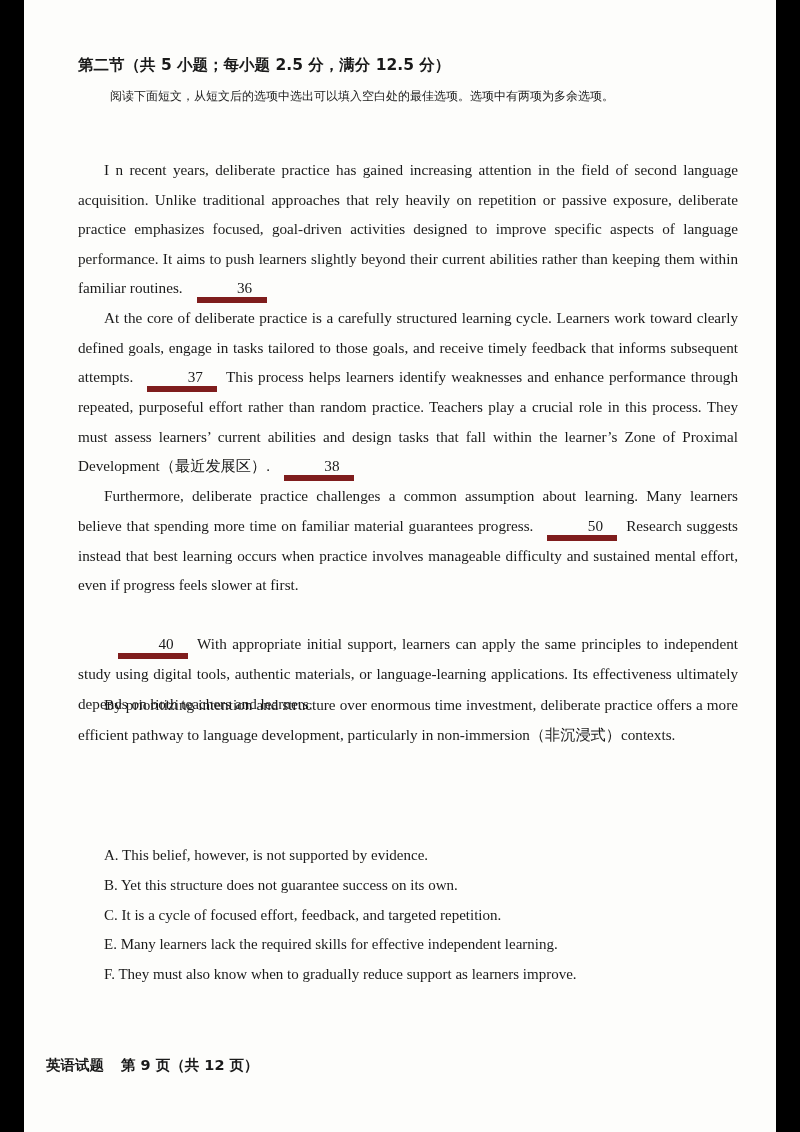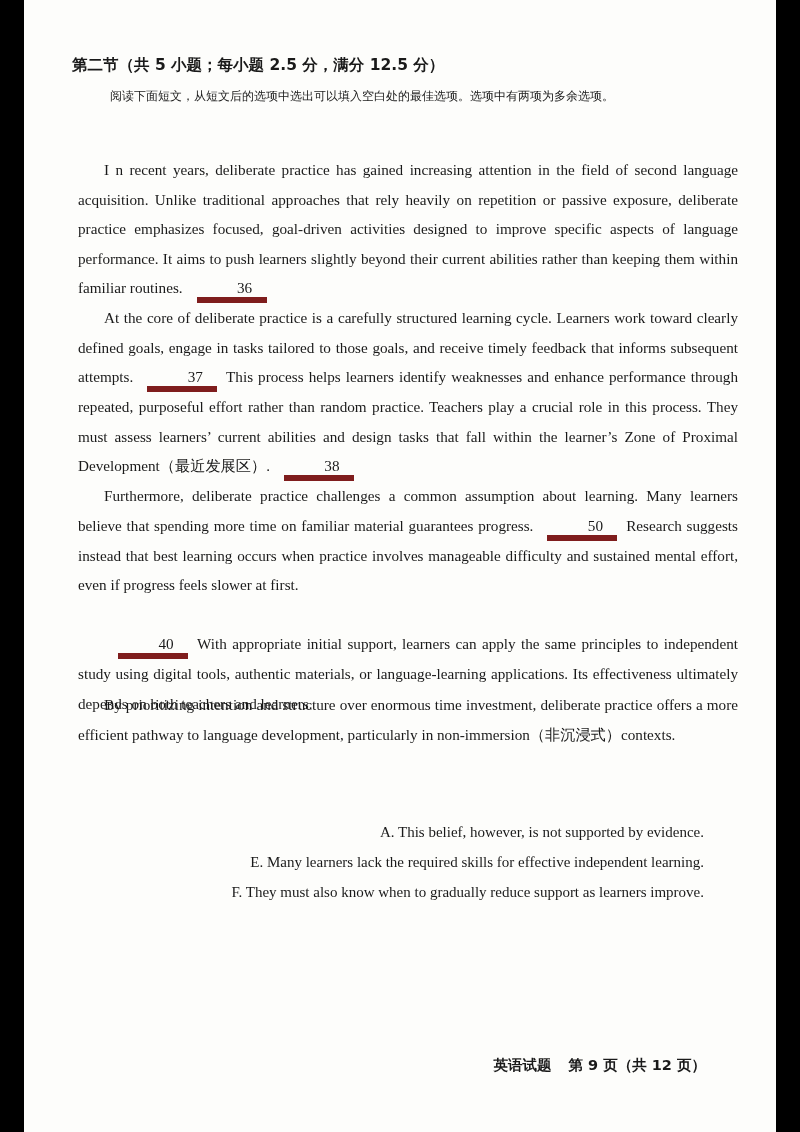--- a/index.html
+++ b/index.html
@@ -6,41 +6,41 @@
   body {
     width: 800px; height: 1132px; background: #000; position: relative; overflow: hidden;
     font-family: "Liberation Serif", "DejaVu Serif", serif;
     color: #1a1a1a;
   }
   .page {
     position: absolute; left: 24px; top: 0; width: 752px; height: 1132px;
     background: #fdfdfb;
   }
   .section-title {
-    position: absolute; left: 48px; top: 55px; font-size: 15.5px; font-weight: bold;
+    position: absolute; left: 54px; top: 55px; font-size: 15.5px; font-weight: bold;
     font-family: "DejaVu Sans", "Liberation Sans", sans-serif; letter-spacing: 0px;
   }
   .instr {
     position: absolute; left: 54px; top: 80px; width: 660px; font-size: 12px;
     line-height: 32px; text-indent: 32px;
     font-family: "DejaVu Serif", "Liberation Serif", serif;
   }
   .para {
     position: absolute; left: 54px; width: 660px; font-size: 15.2px;
     line-height: 29.6px; text-align: justify; text-indent: 26px;
   }
   .blank {
     display: inline-block; min-width: 70px; border-bottom: 6px solid #7f1d1d;
     text-align: center; line-height: 18px; margin: 0 4px;
   }
   .blank.lead { margin-left: 14px; }
-  .options { position: absolute; left: 80px; top: 818px; width: 600px; text-align: right; }
+  .options { position: absolute; left: 80px; top: 841px; width: 600px; }
   .option { font-size: 15px; line-height: 29.8px; white-space: nowrap; }
   .footer {
-    position: absolute; left: 0; width: 688px; top: 1056px; text-align: right;
+    position: absolute; left: 16px; width: 688px; top: 1056px; text-align: left;
     font-size: 14.5px; font-family: "DejaVu Sans", "Liberation Sans", sans-serif; font-weight: bold;
   }
   .footer span { margin: 0 6px; }
 </style>
 </head>
 <body>
 
 <div class="page">
 
   <div class="section-title">第二节（共 5 小题；每小题 2.5 分，满分 12.5 分）</div>
@@ -64,20 +64,22 @@
     <span class="blank lead" style="margin-left:14px;">40</span>
     <span>With appropriate initial support, learners can apply the same principles to independent study using digital tools, authentic materials, or language-learning applications. Its effectiveness ultimately depends on both teachers and learners.</span>
   </div>
 
   <div class="para" style="top:690px;">
     <span>By prioritizing intention and structure over enormous time investment, deliberate practice offers a more efficient pathway to language development, particularly in non-immersion（非沉浸式）contexts.</span>
   </div>
 
   <div class="options">
     <div class="option"><span>A.</span> <span>This belief, however, is not supported by evidence.</span></div>
+    <div class="option"><span>B.</span> <span>Yet this structure does not guarantee success on its own.</span></div>
+    <div class="option"><span>C.</span> <span>It is a cycle of focused effort, feedback, and targeted repetition.</span></div>
     <div class="option"><span>E.</span> <span>Many learners lack the required skills for effective independent learning.</span></div>
     <div class="option"><span>F.</span> <span>They must also know when to gradually reduce support as learners improve.</span></div>
   </div>
 
   <div class="footer">
     <span>英语试题</span>
     <span>第 9 页（共 12 页）</span>
   </div>
 </div>
 

